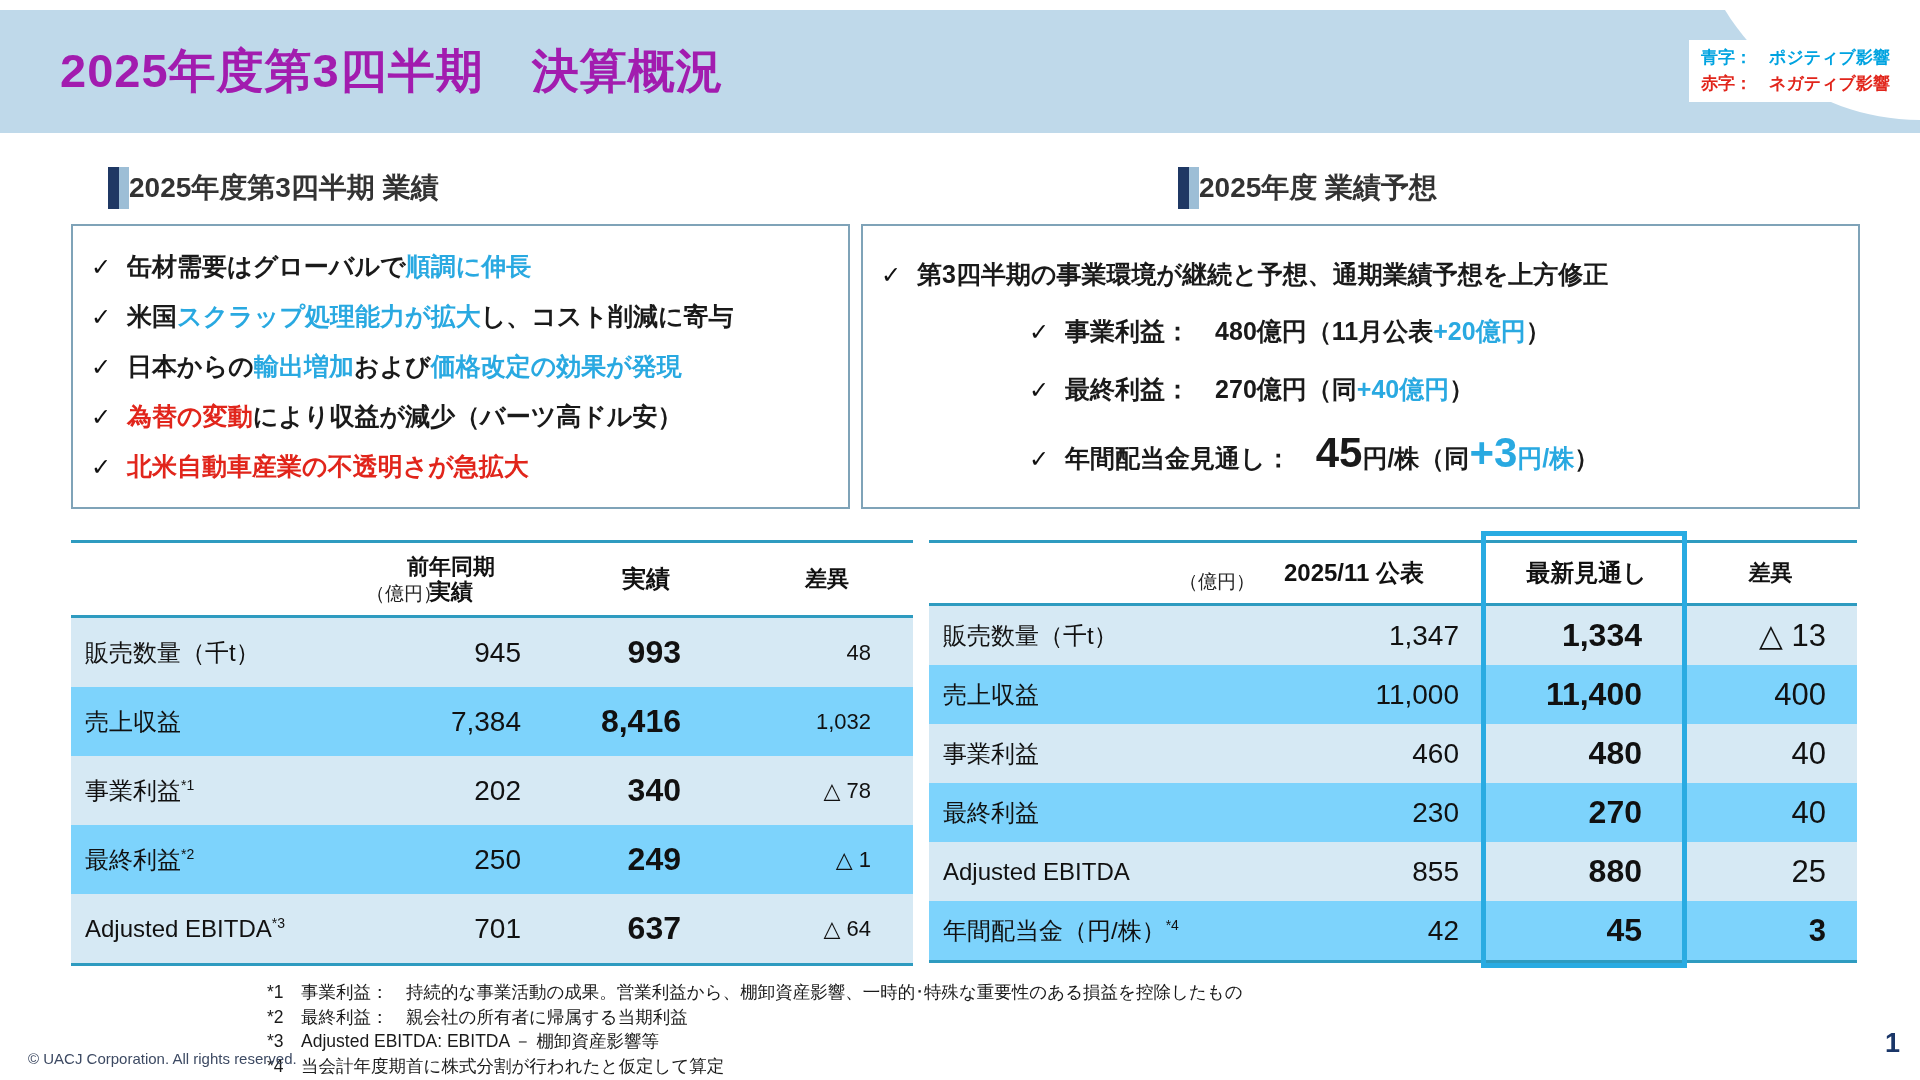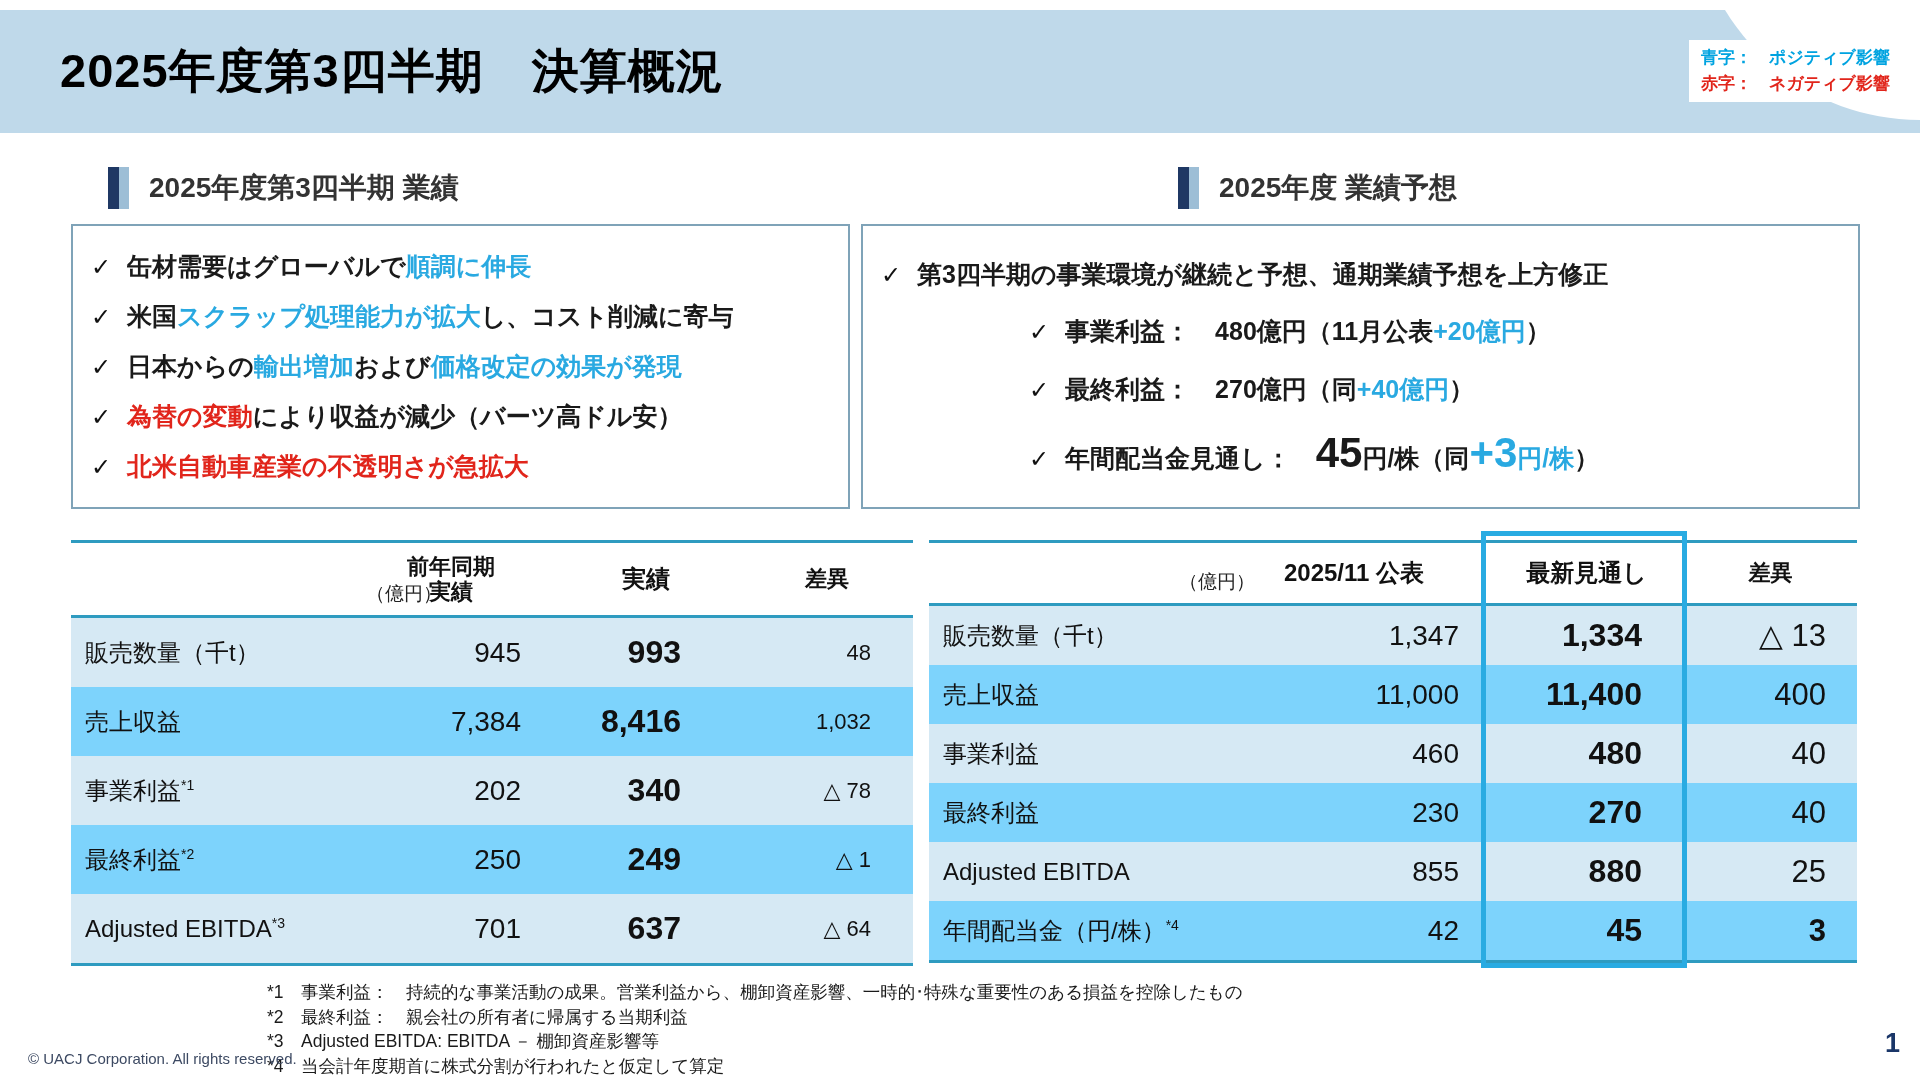--- a/index.html
+++ b/index.html
@@ -5,30 +5,30 @@
   html,body{margin:0;padding:0;background:#e8e8e8;}
   .slide{
     position:relative;width:1920px;height:1080px;background:#ffffff;overflow:hidden;
     font-family:"Liberation Sans","DejaVu Sans",sans-serif;color:#1a1a1a;
   }
   
   .banner{position:absolute;left:0;top:10px;width:1920px;height:123px;background:#bfd9ea;}
   .notch{position:absolute;right:0;top:0;width:1920px;height:123px;}
   .title{
     position:absolute;left:60px;top:0;height:123px;display:flex;align-items:center;
-    margin:0;font-size:47px;font-weight:bold;color:#000000;letter-spacing:1px;
+    margin:0;font-size:47px;font-weight:bold;color:#a21caf;letter-spacing:1px;
   }
   .legend{
     position:absolute;right:18px;top:40px;background:#ffffff;padding:5px 12px;
     font-size:17px;font-weight:bold;line-height:26px;white-space:nowrap;z-index:3;
   }
   .lg-blue{color:#00a3e0;}
   .lg-red{color:#e1251b;}
   
-  .section-header{position:absolute;top:166px;display:flex;align-items:center;gap:20px;height:44px;}
+  .section-header{position:absolute;top:166px;display:flex;align-items:center;height:44px;}
   .sh-left{left:108px;}
   .sh-right{left:1178px;}
   .marker{display:flex;height:42px;}
   .marker .m1{width:11px;height:42px;background:#1f3864;display:block;}
   .marker .m2{width:10px;height:42px;background:#9dbed6;display:block;}
   .stitle{margin:0;font-size:28px;font-weight:bold;color:#333333;}
   
   .box{
     position:absolute;top:224px;height:285px;background:#ffffff;border:2px solid #7fa3b8;
     box-sizing:border-box;display:flex;flex-direction:column;justify-content:space-evenly;

